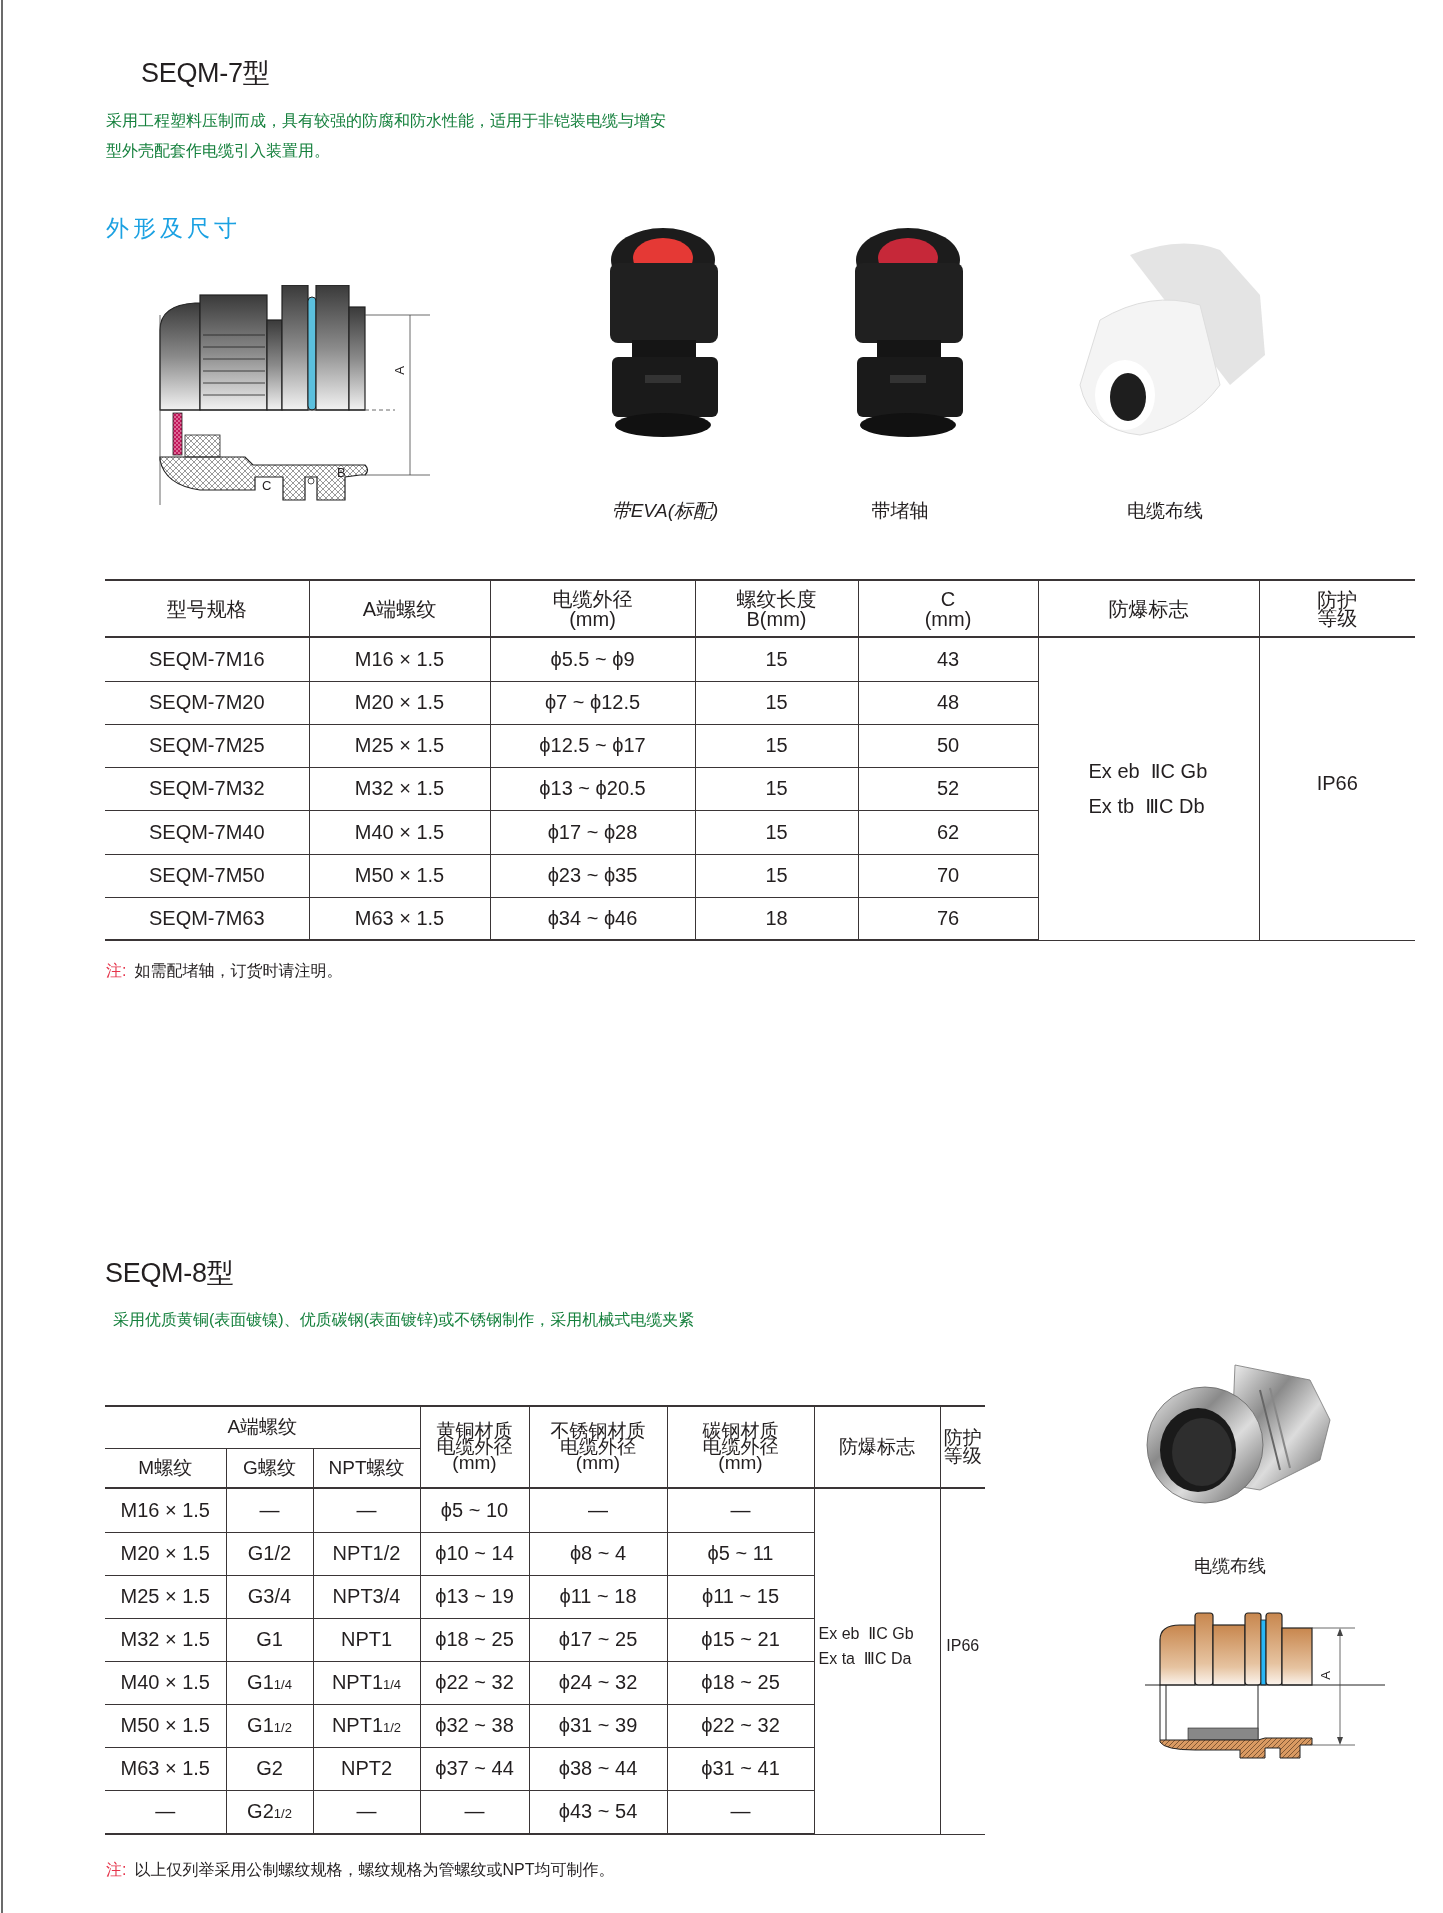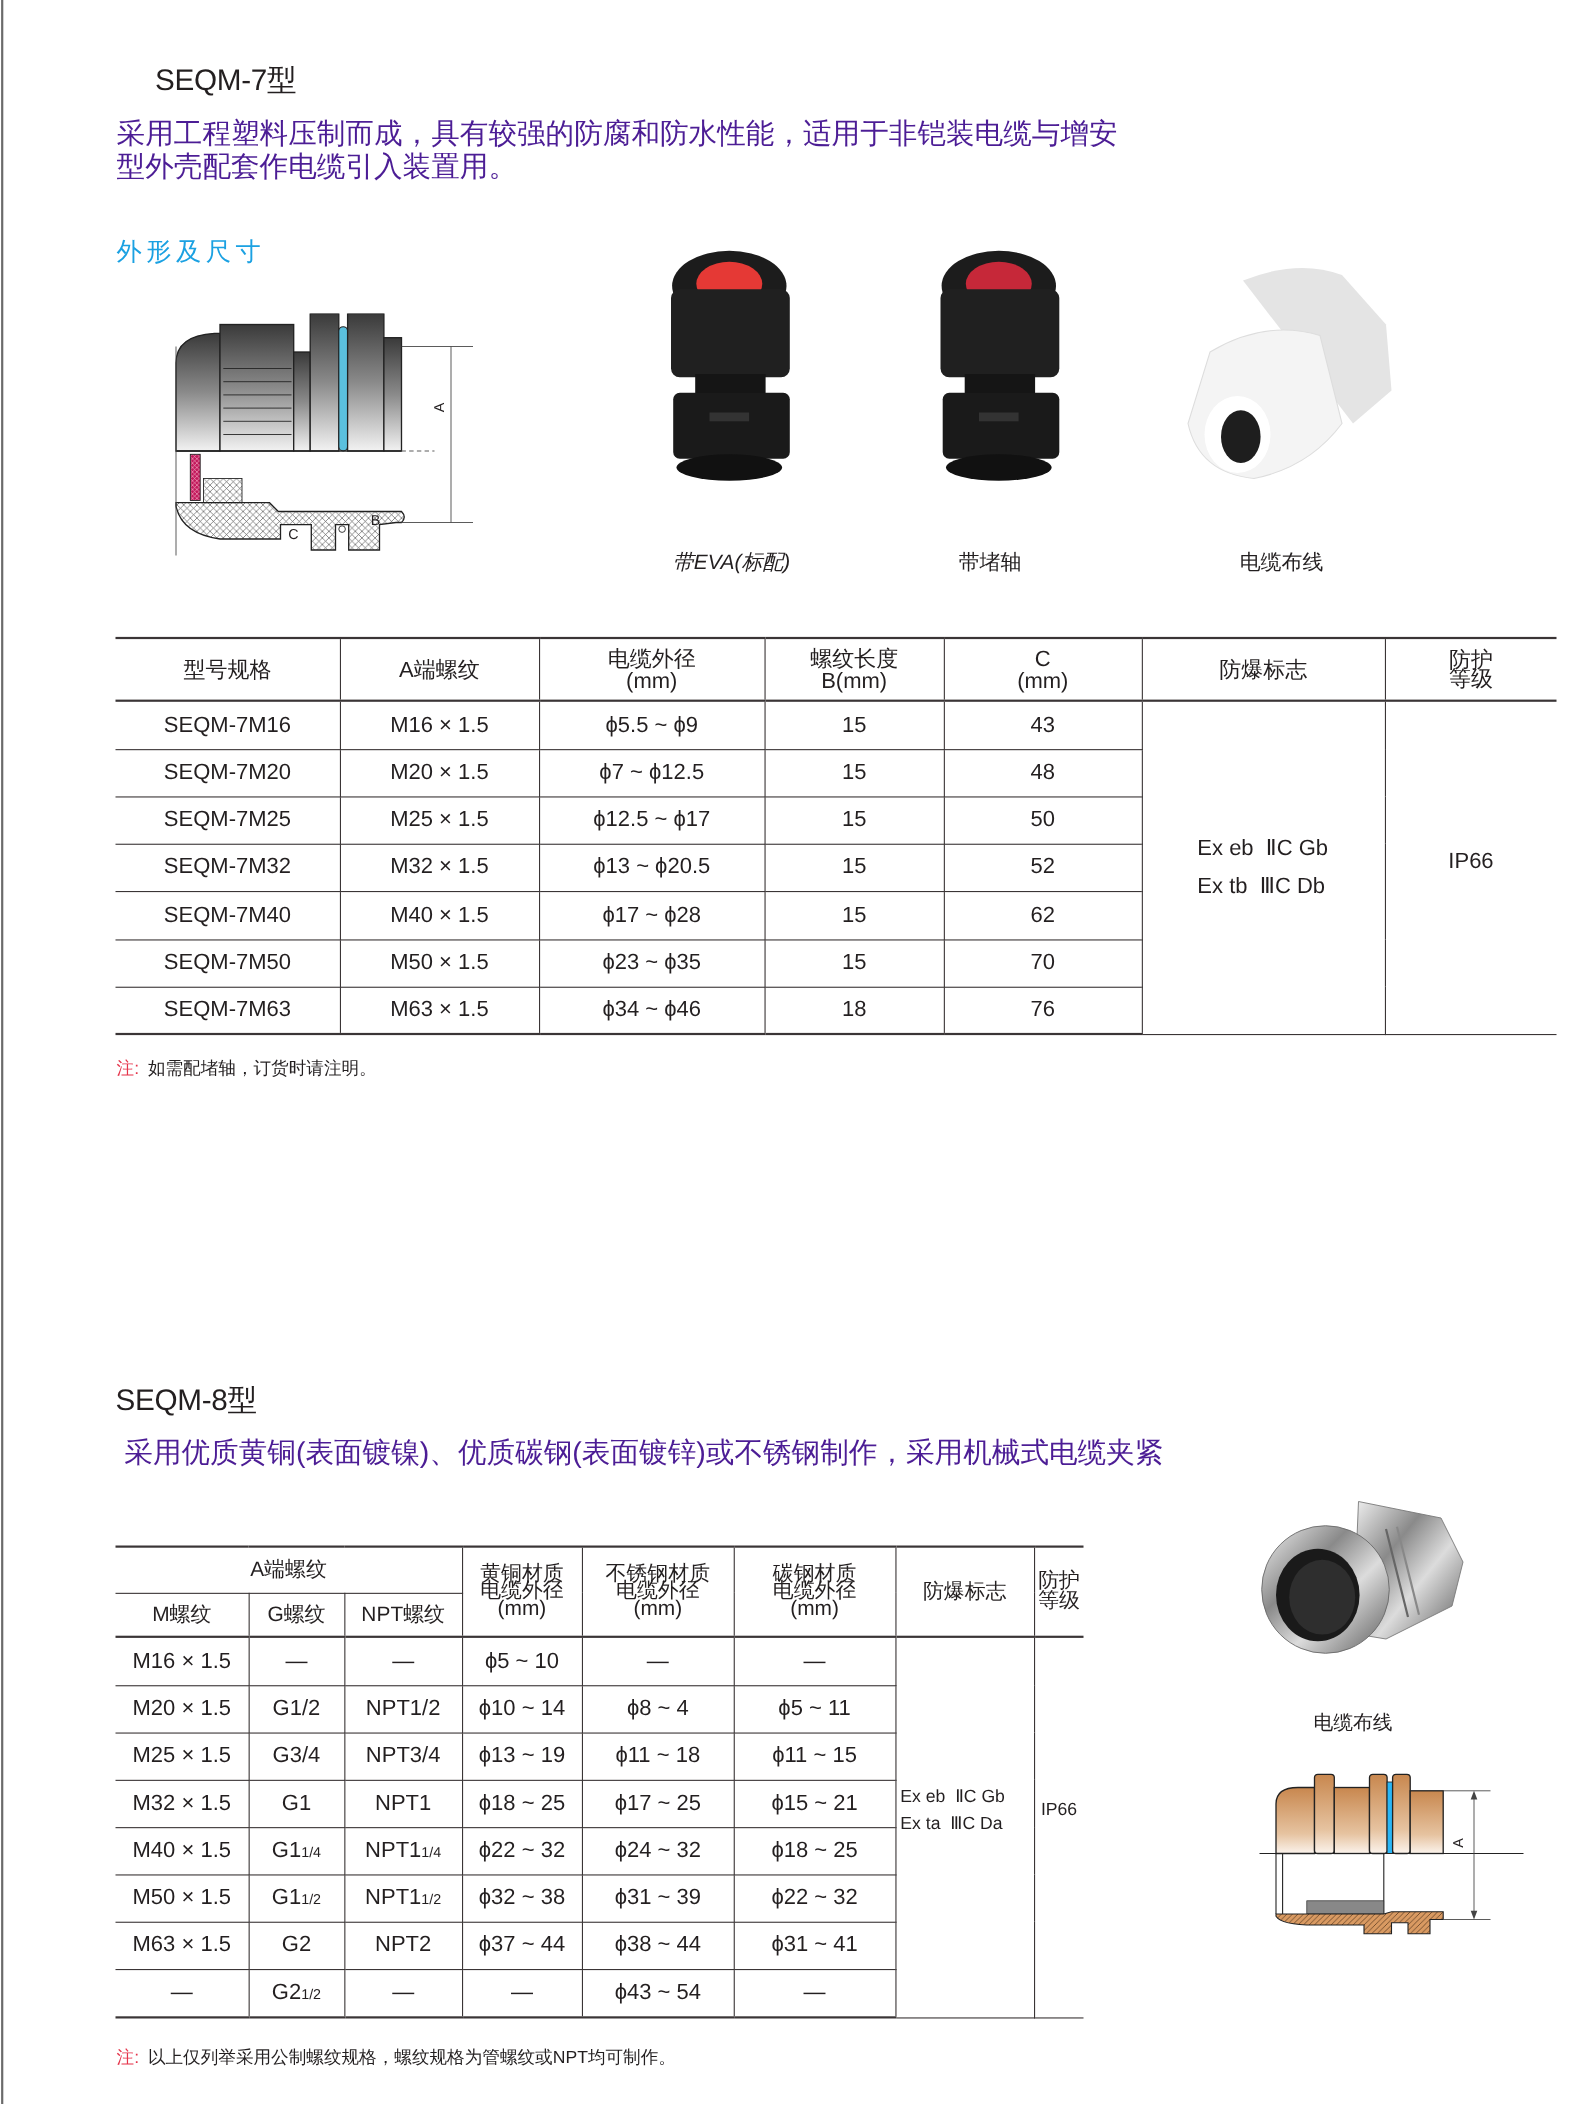--- a/index.html
+++ b/index.html
@@ -2,21 +2,21 @@
 <html><head>
 <meta charset="utf-8">
 <style>
   * { box-sizing: border-box; margin: 0; padding: 0; }
   html, body { width: 1443px; height: 1913px; background: #ffffff; overflow: hidden; }
   body { position: relative; font-family: "Liberation Sans", "DejaVu Sans", sans-serif; color: #231f20; }
   .edge-line { position: absolute; left: 1px; top: 0; width: 2px; height: 1913px; background: #6b6b6b; }
   .abs { position: absolute; }
 
   .model-title { font-size: 27px; color: #231f20; letter-spacing: -0.3px; }
-  .desc { font-size: 26px; line-height: 30px; color: #4c1d95; }
+  .desc { font-size: 16px; line-height: 30px; color: #15803d; }
   .sub-title { font-size: 23px; color: #1ba1e2; letter-spacing: 4px; }
   .caption { font-size: 19px; color: #231f20; text-align: center; }
   .note { font-size: 16px; color: #231f20; }
   .note .mark { color: #e5334a; margin-right: 8px; }
 
   table.spec { position: absolute; border-collapse: collapse; table-layout: fixed; }
   table.spec td, table.spec th { border: 1.5px solid #3a3536; text-align: center; vertical-align: middle; font-weight: normal; color: #231f20; padding: 0; }
   table.spec tr > *:first-child { border-left: none; }
   table.spec tr > *:last-child { border-right: none; }
   table.spec thead tr:first-child > * { border-top: 2.5px solid #3a3536; }

